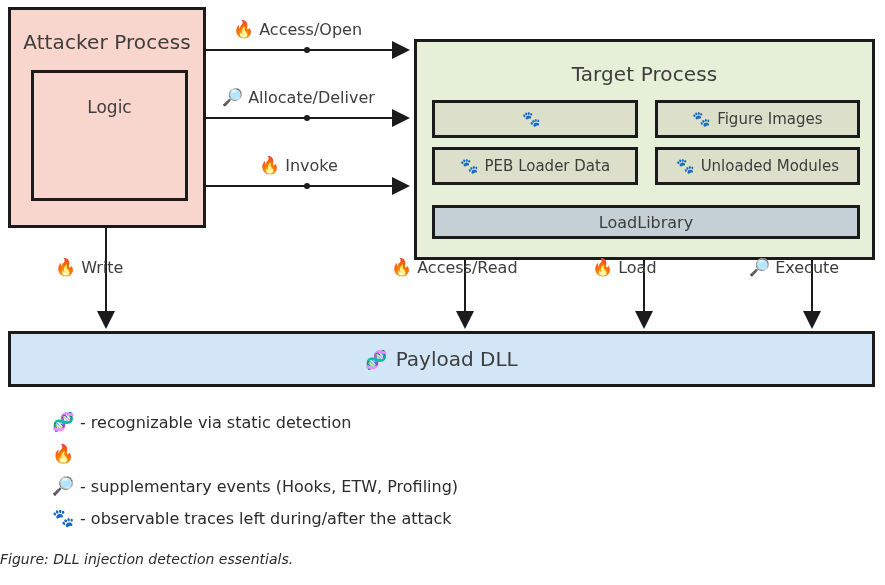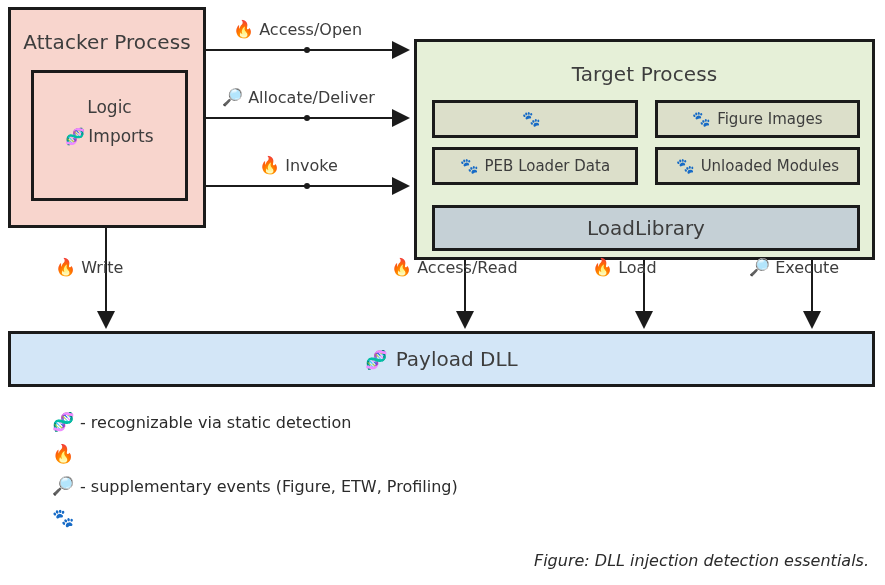--- a/index.html
+++ b/index.html
@@ -78,23 +78,23 @@
     font-size: 15px;
     color: #3d3d3d;
     white-space: nowrap;
   }
   .cell .ico { font-size: 15px; margin-right: 6px; line-height: 1; }
   #cell-payload-dll-filename { left: 15px;  top: 58px;  width: 206px; height: 38px; }
   #cell-mapped-images        { left: 238px; top: 58px;  width: 205px; height: 38px; }
   #cell-peb-loader-data      { left: 15px;  top: 105px; width: 206px; height: 38px; }
   #cell-unloaded-modules     { left: 238px; top: 105px; width: 205px; height: 38px; }
   #cell-loadlibrary {
-    left: 15px; top: 163px; width: 428px; height: 46px;
+    left: 15px; top: 163px; width: 428px; height: 34px;
     background: #c5d0d6;
-    font-size: 20px;
+    font-size: 16px;
   }
 
   
   #payload-dll-box {
     position: absolute;
     left: 8px; top: 331px; width: 867px; height: 56px;
     border: 3px solid #1b1b1b;
     background: #d3e6f7;
     box-sizing: border-box;
     display: flex;
@@ -153,23 +153,23 @@
     font-size: 18px;
     line-height: 1;
     flex: 0 0 26px;
   }
   .legend-row .legend-text { margin-left: 2px; }
 
   
   #caption {
     position: absolute;
     left: 0; right: 16px; top: 551px;
-    text-align: right;
+    text-align: left;
     font-style: italic;
-    font-size: 16px;
+    font-size: 14px;
     color: #2b2b2b;
   }
 </style>
 </head>
 <body>
 
 <div id="canvas">
 
   <svg id="arrow-layer" viewBox="0 0 885 585" width="885" height="585">
     <defs>
@@ -207,23 +207,20 @@
   </svg>
 
   <div class="proc-box" id="attacker-process">
     <div class="proc-title">Attacker Process</div>
 
     <div id="attacker-inner">
       <div class="inner-lines">
         <span class="line-row">
           <span>Logic</span>
         </span>
-        <span class="line-row">
-          <span class="ico">🧬</span><span>Imports</span>
-        </span>
       </div>
     </div>
   </div>
 
   <div class="proc-box" id="target-process">
     <div class="proc-title">Target Process</div>
 
     <div class="cell" id="cell-payload-dll-filename">
       <span class="ico">🐾</span>
     </div>
@@ -286,22 +283,23 @@
   <div id="legend">
     <div class="legend-row">
       <span class="ico">🧬</span>
       <span class="legend-text">- recognizable via static detection</span>
     </div>
     <div class="legend-row">
       <span class="ico">🔥</span>
     </div>
     <div class="legend-row">
       <span class="ico">🔎</span>
-      <span class="legend-text">- supplementary events (Figure, ETW, Profiling)</span>
+      <span class="legend-text">- supplementary events (Hooks, ETW, Profiling)</span>
     </div>
     <div class="legend-row">
       <span class="ico">🐾</span>
+      <span class="legend-text">- observable traces left during/after the attack</span>
     </div>
   </div>
 
   <div id="caption">Figure: DLL injection detection essentials.</div>
 
 </div>
 
 </body></html>

